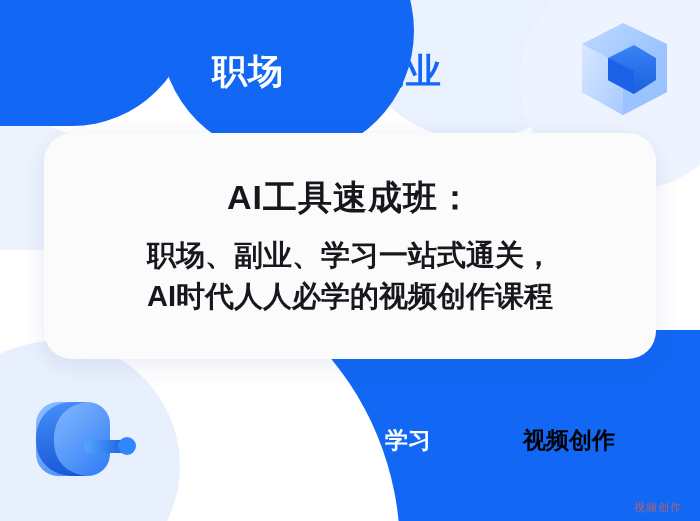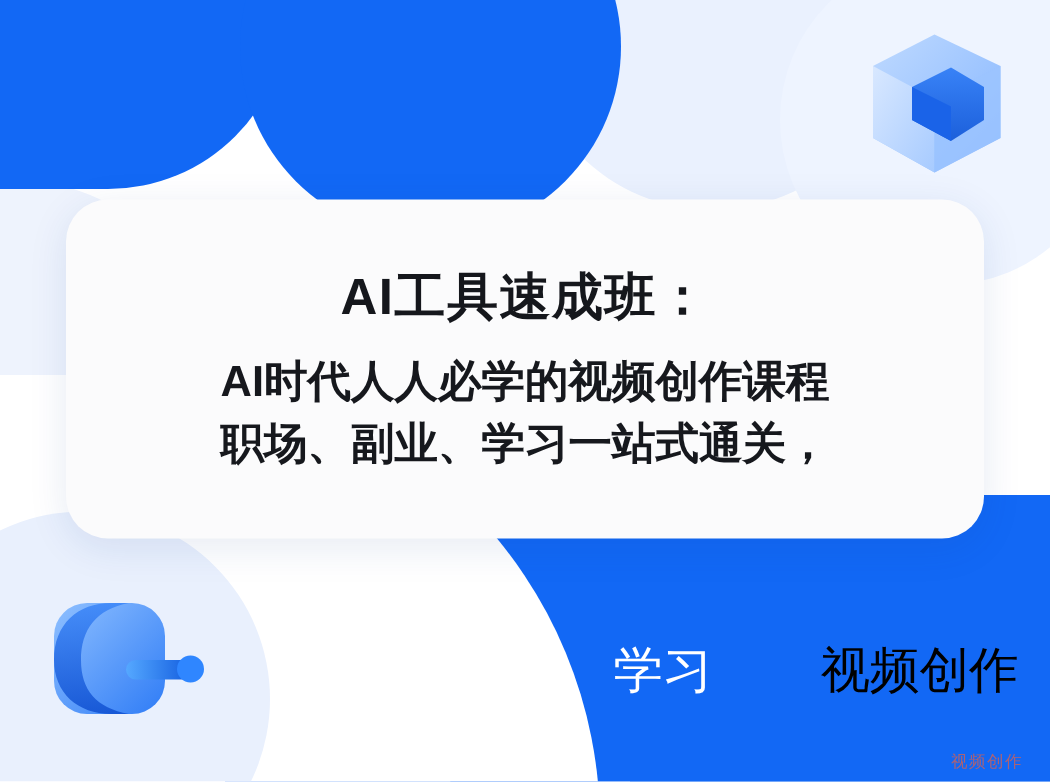--- a/index.html
+++ b/index.html
@@ -152,24 +152,23 @@
   
   .tag-row-bottom {
     position: absolute;
     top: 425px;
     left: 0;
     width: 700px;
     height: 54px;
   }
   .btag {
     position: absolute;
-    font-size: 33px;
-    font-weight: 400;
+    font-size: 23px;
+    font-weight: 700;
     white-space: nowrap;
-    margin-left: 24px;
   }
   .btag-side  { left: 218px; color: #ffffff; }
   .btag-study { left: 385px; color: #ffffff; }
   .btag-video { left: 523px; color: #000000; }
 
   
   .card {
     position: absolute;
     left: 44px;
     top: 133px;
@@ -286,25 +285,30 @@
           <stop offset="1" stop-color="#0f59dd"></stop>
         </linearGradient>
       </defs>
       <rect x="12" y="14" width="74" height="74" rx="22" fill="url(#dgA)"></rect>
       <path d="M12 52 C12 28 28 14 50 14 L62 14 C40 18 30 32 30 52 C30 72 40 84 62 88 L50 88 C28 88 12 74 12 52 Z" fill="url(#dgB)" opacity="0.85"></path>
       <rect x="60" y="52" width="46" height="13" rx="6.5" fill="url(#dgC)"></rect>
       <circle cx="103" cy="58" r="9" fill="#2f86ff"></circle>
     </svg>
   </div>
 
+  <div class="tag-row">
+    <span class="tag tag-ai">AI工具</span>
+    <span class="tag tag-job">职场</span>
+    <span class="tag tag-side">副业</span>
+  </div>
 
   <div class="card">
     <div class="card-title">AI工具速成班：</div>
+    <div class="card-line">职场、副业、学习一站式通关，</div>
     <div class="card-line">AI时代人人必学的视频创作课程</div>
-    <div class="card-line">职场、副业、学习一站式通关，</div>
   </div>
 
   <div class="tag-row-bottom">
     <span class="btag btag-side">副业</span>
     <span class="btag btag-study">学习</span>
     <span class="btag btag-video">视频创作</span>
   </div>
 
   <div class="watermark">视频创作</div>
 

